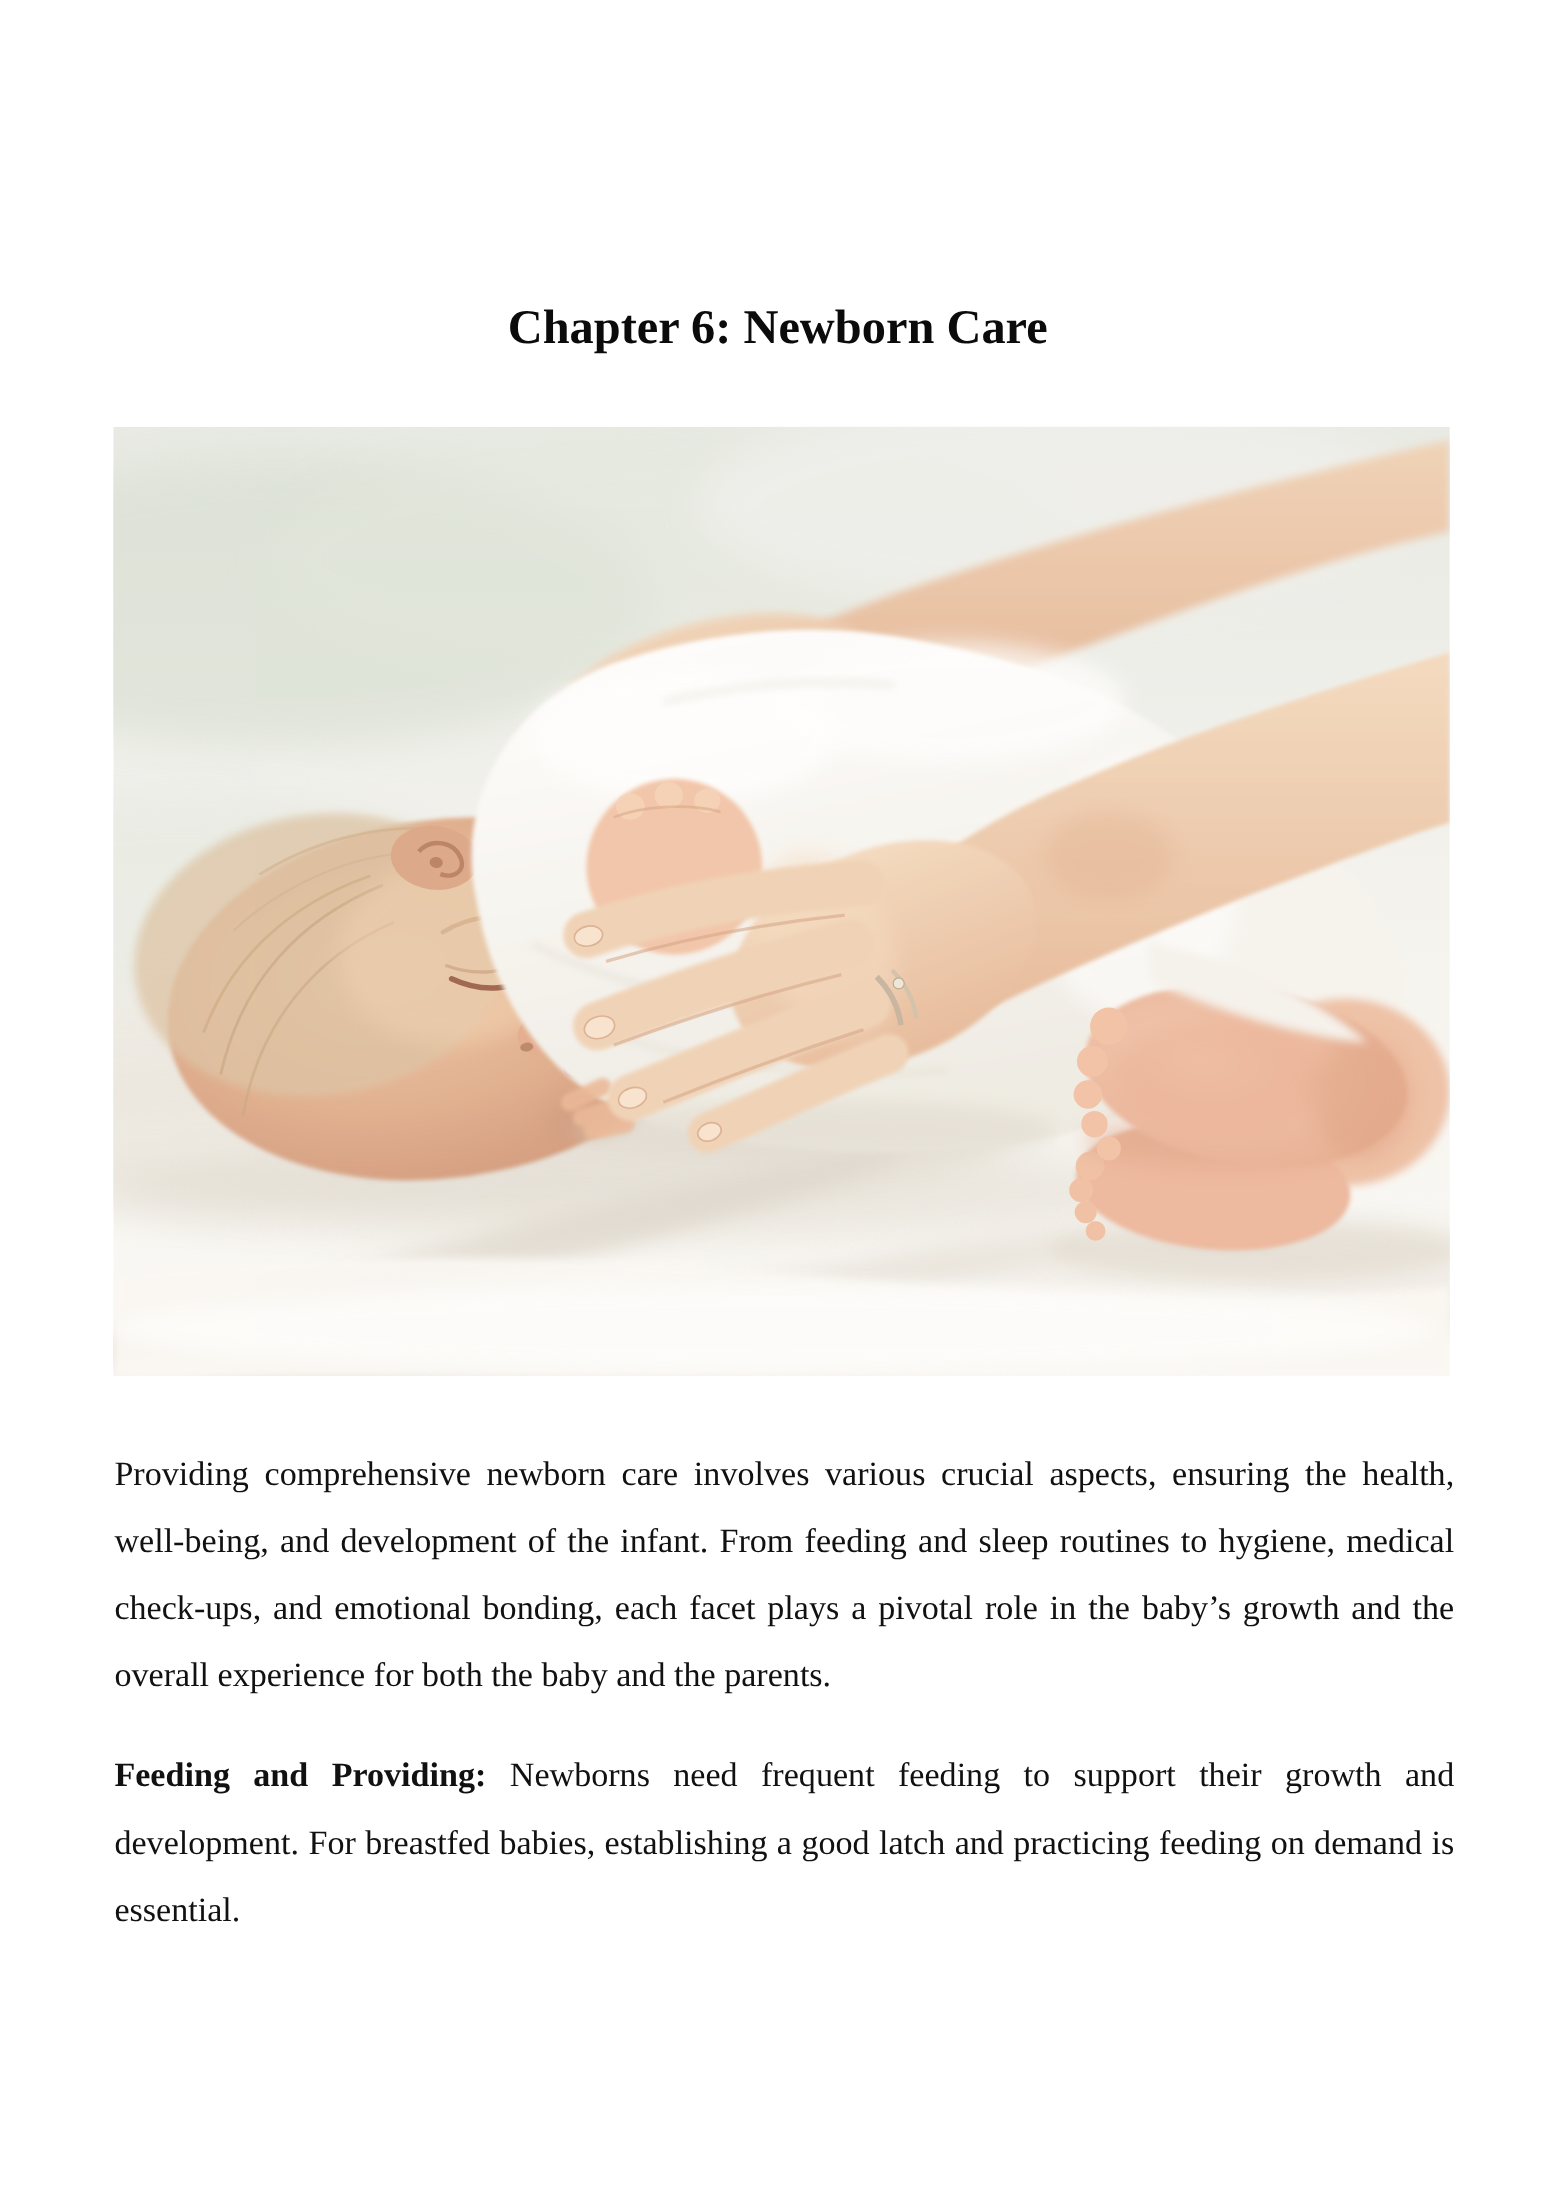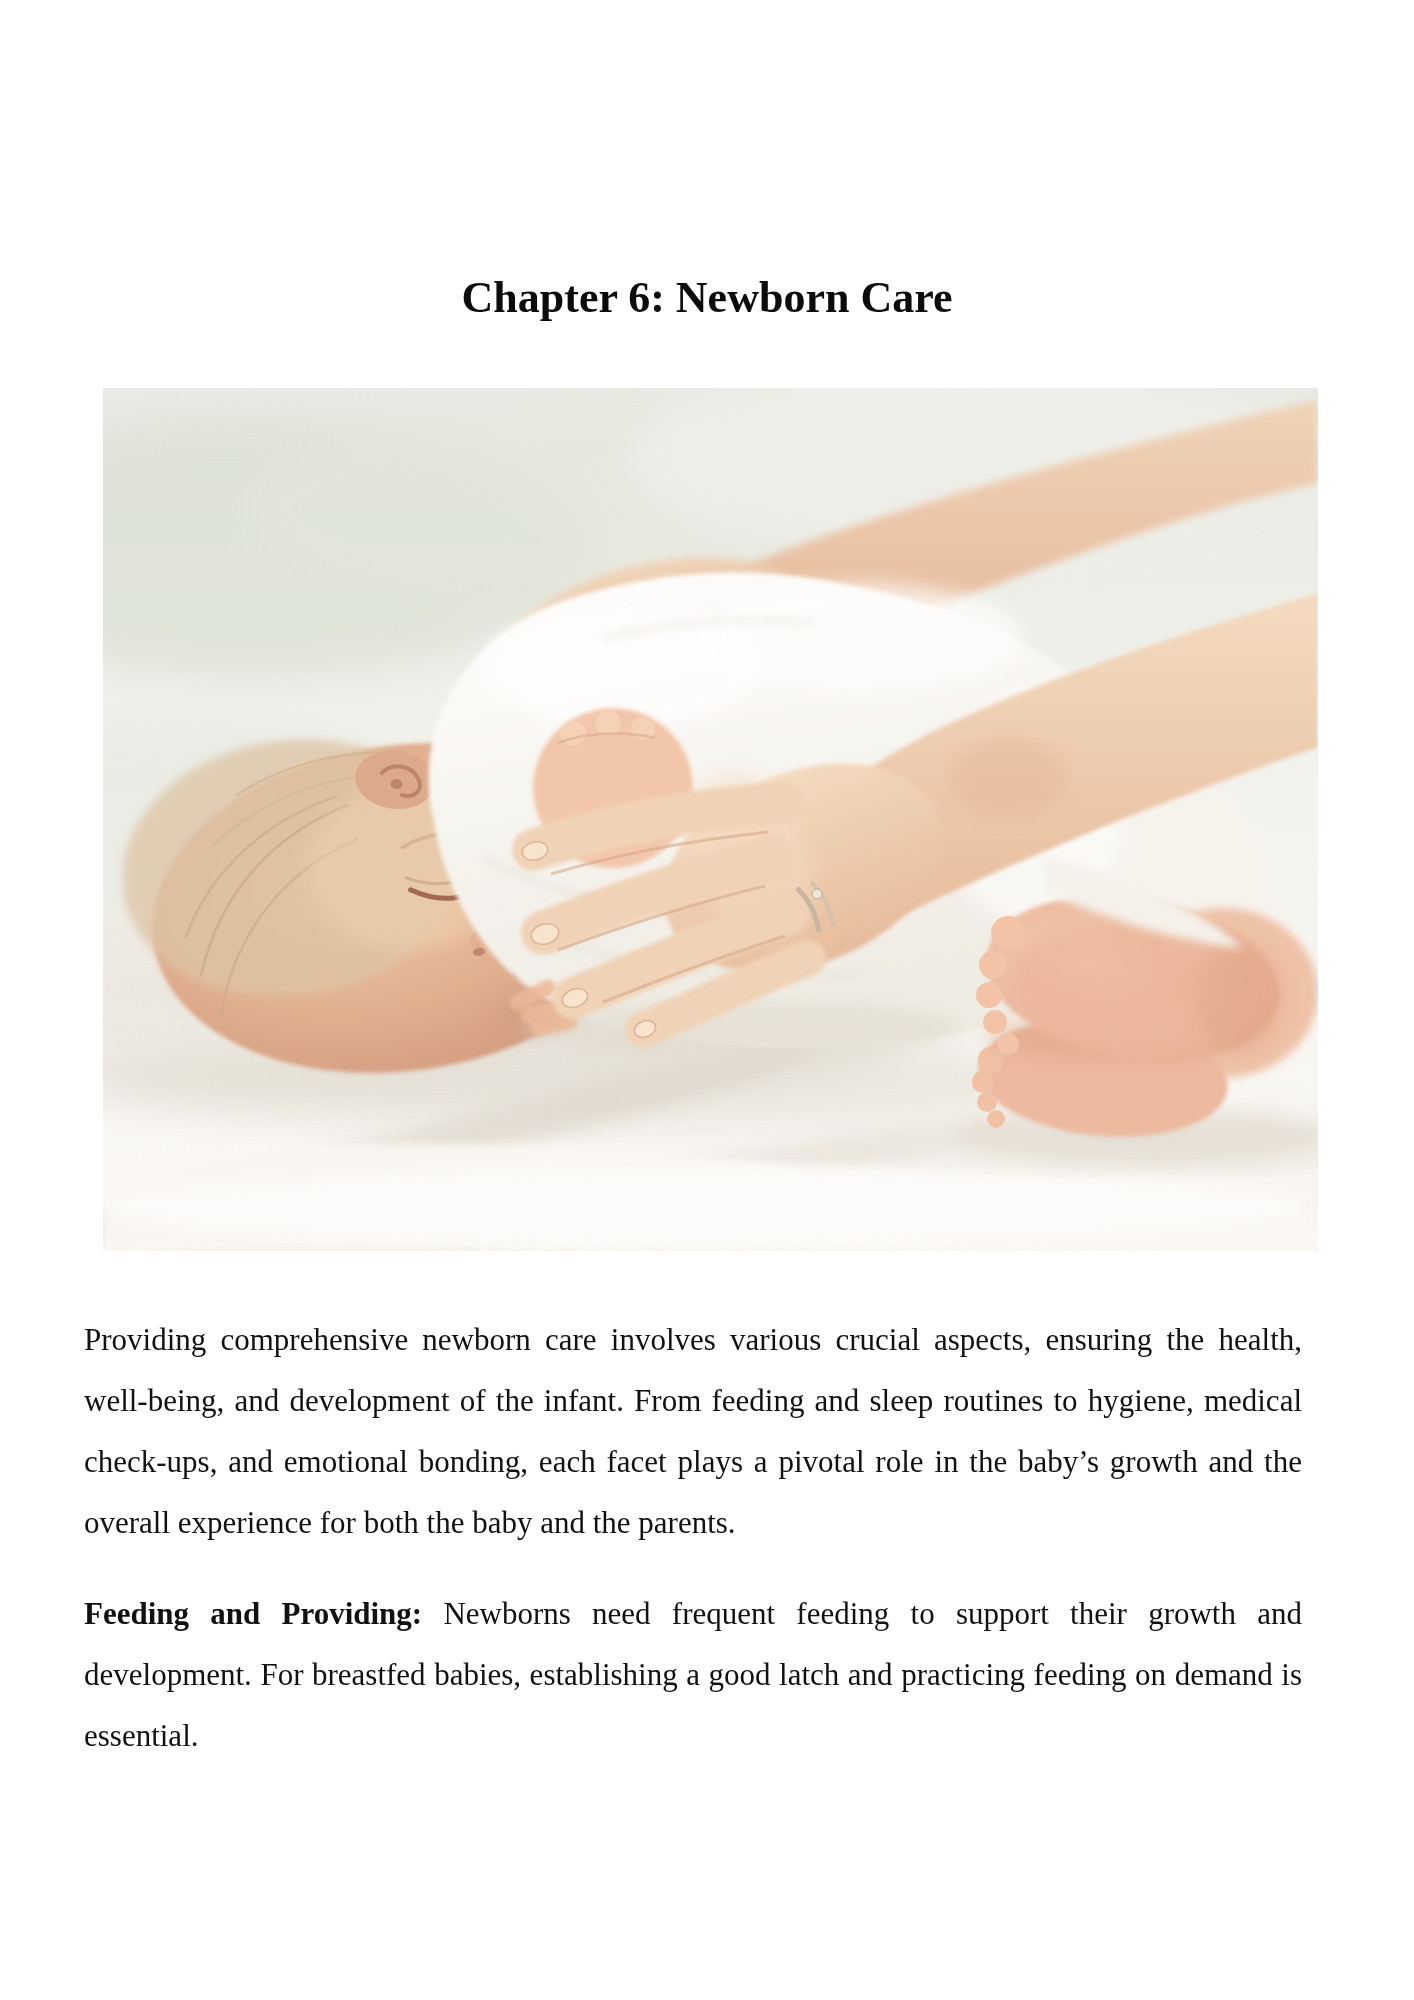--- a/index.html
+++ b/index.html
@@ -30,21 +30,21 @@
     left: 103px;
     top: 388px;
     width: 1215px;
     height: 863px;
     margin: 0;
     padding: 0;
   }
   .photo svg { display: block; width: 100%; height: 100%; }
   .content {
     position: absolute;
-    left: 84px;
+    left: 104px;
     top: 1309px;
     width: 1218px;
     font-size: 31px;
     line-height: 61px;
     text-align: justify;
   }
   .content p { margin: 0 0 30px 0; }
   .content strong { font-weight: bold; }
 </style>
 </head>

